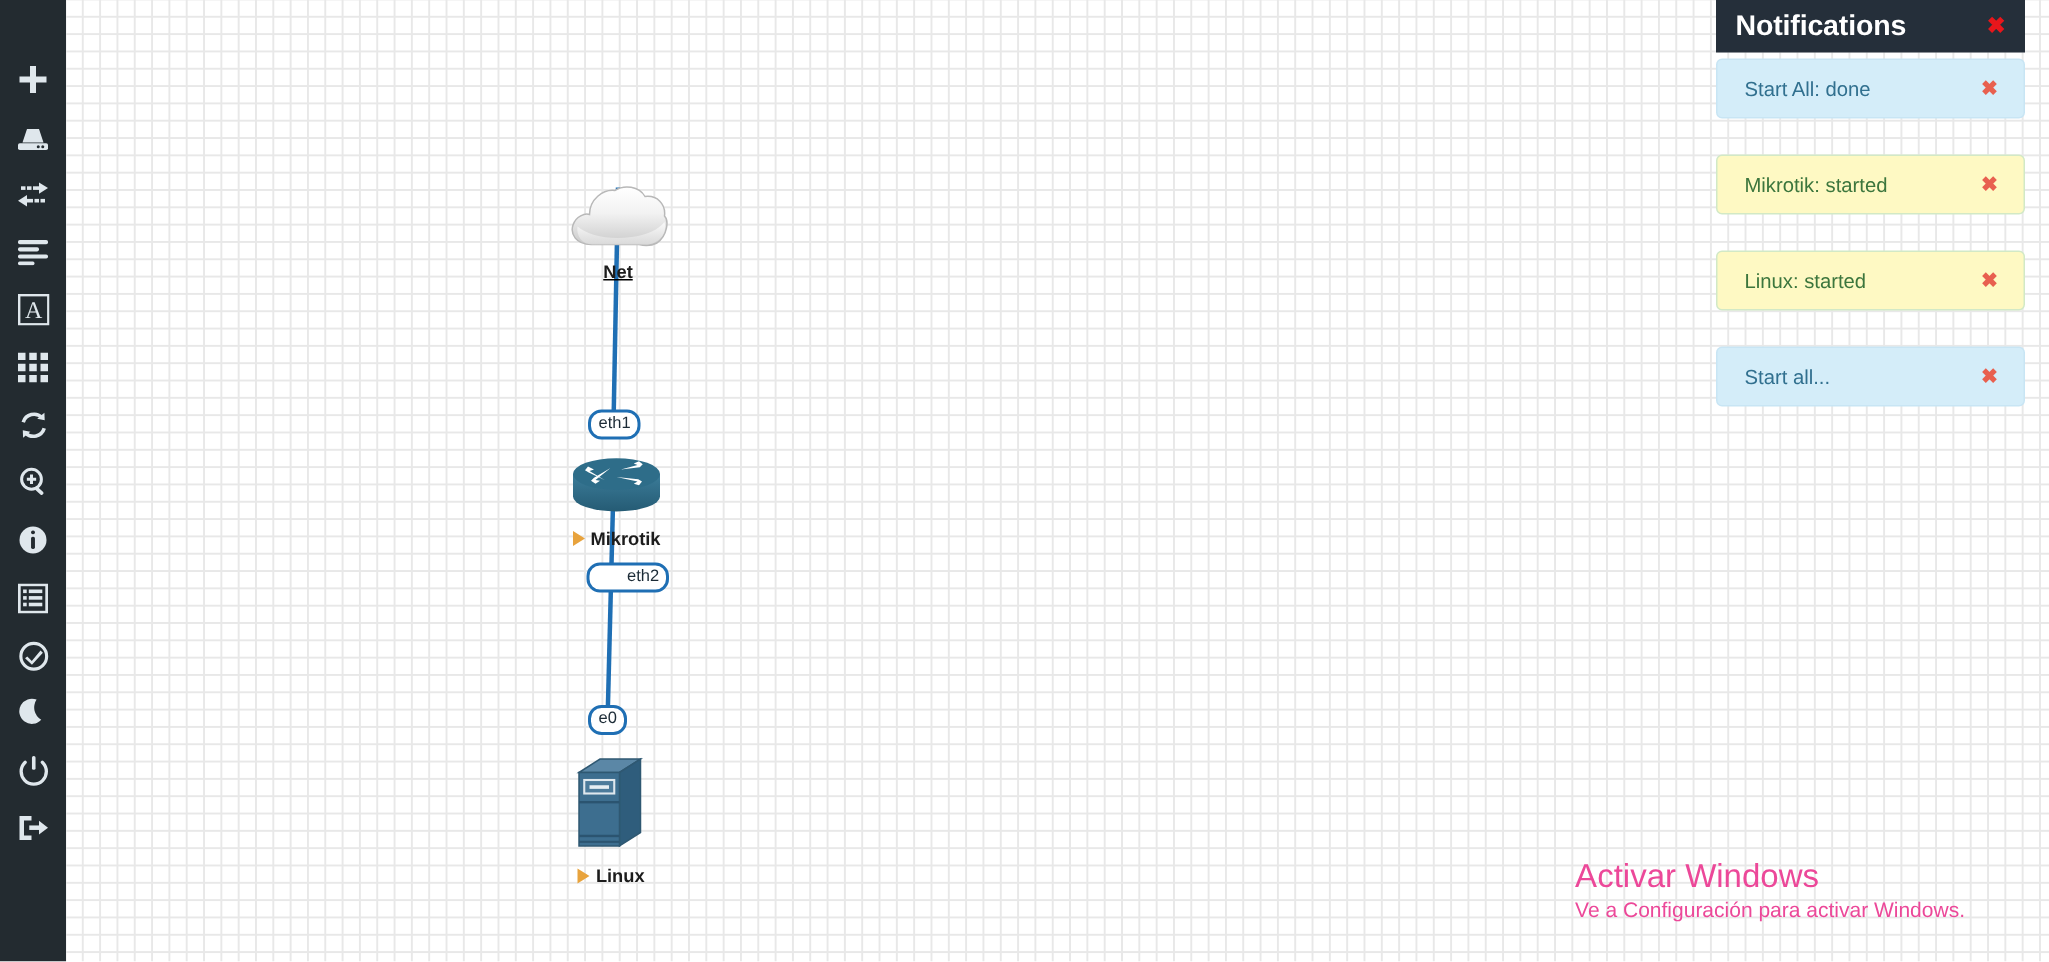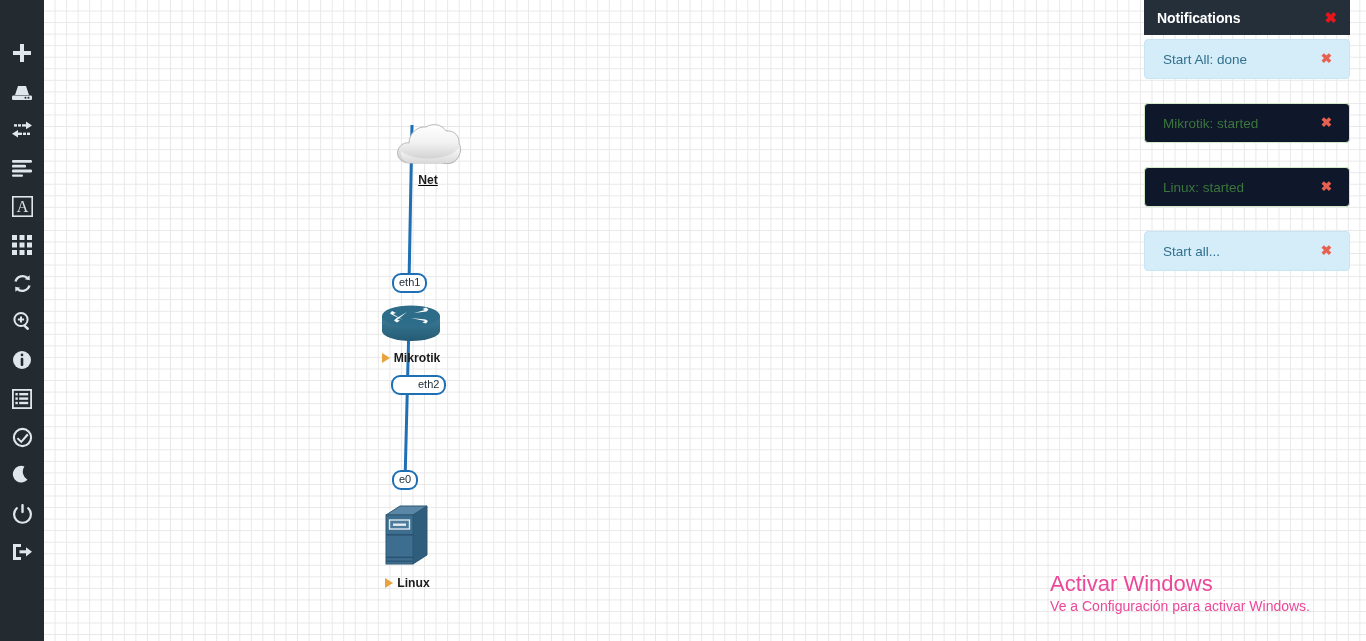--- a/index.html
+++ b/index.html
@@ -66,21 +66,21 @@
     background: #252f3a;
     height: 35px;
     display: flex;
     align-items: center;
     justify-content: space-between;
     padding: 0 13px 0 13px;
     box-sizing: border-box;
   }
   .notif-title {
     color: #ffffff;
-    font-size: 14px;
+    font-size: 19px;
     font-weight: bold;
     letter-spacing: -0.1px;
   }
   .notif-close-main {
     color: #e8161b;
     font-size: 15px;
     font-weight: bold;
     cursor: pointer;
     line-height: 1;
   }
@@ -96,21 +96,21 @@
     padding: 0 17px 0 18px;
     box-sizing: border-box;
     font-size: 13.5px;
   }
   .notif-card.info {
     background: #d4edf9;
     border: 1px solid #c8e5f4;
     color: #31708f;
   }
   .notif-card.success {
-    background: #0f172a;
+    background: #fef9c3;
     border: 1px solid #d2e9c6;
     color: #3c763d;
   }
   .notif-card-close {
     color: #e8604f;
     font-size: 13.5px;
     font-weight: bold;
     cursor: pointer;
     line-height: 1;
   }
@@ -180,21 +180,21 @@
 
   <div class="canvas"></div>
 
   <div class="topology">
 
     <svg width="1322" height="641" style="position:absolute;left:44px;top:0;">
       <line x1="368" y1="125" x2="365" y2="283" stroke="#1f6fb4" stroke-width="3"></line>
       <line x1="365" y1="323" x2="361" y2="482" stroke="#1f6fb4" stroke-width="3"></line>
     </svg>
 
-    <div class="node" style="left:394px; top:121px; width:68px;text-decoration:underline;">
+    <div class="node" style="left:378px; top:121px; width:68px;text-decoration:underline;">
       <svg width="68" height="47" viewBox="0 0 68 47">
         <defs>
           <linearGradient id="cg" x1="0" y1="0" x2="0" y2="1">
             <stop offset="0%" stop-color="#ffffff"></stop>
             <stop offset="45%" stop-color="#f2f2f2"></stop>
             <stop offset="100%" stop-color="#c9c9c9"></stop>
           </linearGradient>
           <linearGradient id="cg2" x1="0" y1="0" x2="0" y2="1">
             <stop offset="0%" stop-color="#fdfdfd"></stop>
             <stop offset="100%" stop-color="#dcdcdc"></stop>

